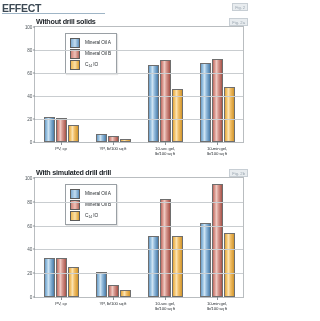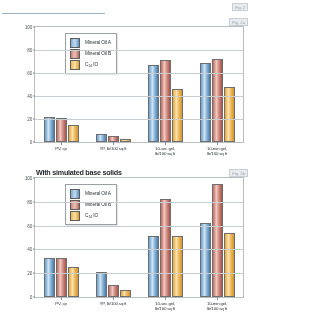--- a/index.html
+++ b/index.html
@@ -220,25 +220,27 @@
     font-size: 3.4px;
     vertical-align: baseline;
     position: relative;
     top: 1px;
   }
 </style>
 </head>
 <body>
 
 <div class="page-header">
+  <span class="title-main">Effect</span>
 </div>
 <div class="title-underline"></div>
 <div class="fig-tag t1">Fig. 2</div>
 
 <div class="panel panel-1">
+  <div class="panel-title">Without drill solids</div>
   <div class="panel-fig">Fig. 2a</div>
   <div class="plot">
     <div class="bars-layer">
         <div class="group" style="left: 0%; width: 25%;">
           <div class="bar blue" title="Mineral Oil A: 22" style="height: 22%;"></div>
           <div class="bar red" title="Mineral Oil B: 21" style="height: 21%;"></div>
           <div class="bar yellow" title="C14 IO: 15" style="height: 15%;"></div>
         </div>
         <div class="group" style="left: 25%; width: 25%;">
           <div class="bar blue" title="Mineral Oil A: 7" style="height: 7%;"></div>
@@ -301,21 +303,21 @@
       </div>
       <div class="xtick" style="left: 87.5%;"></div>
       <div class="xlabel" style="left: 87.5%; top: calc(100% + 4px);">
         <div>10-min gel,</div>
         <div>lb/100 sq ft</div>
       </div>
     </div>
 </div>
 
 <div class="panel panel-2">
-  <div class="panel-title">With simulated base solids</div>
+  <div class="panel-title">With simulated drill drill</div>
   <div class="panel-fig">Fig. 2b</div>
   <div class="plot">
     <div class="bars-layer">
         <div class="group" style="left: 0%; width: 25%;">
           <div class="bar blue" title="Mineral Oil A: 33" style="height: 33%;"></div>
           <div class="bar red" title="Mineral Oil B: 33" style="height: 33%;"></div>
           <div class="bar yellow" title="C14 IO: 25" style="height: 25%;"></div>
         </div>
         <div class="group" style="left: 25%; width: 25%;">
           <div class="bar blue" title="Mineral Oil A: 21" style="height: 21%;"></div>

